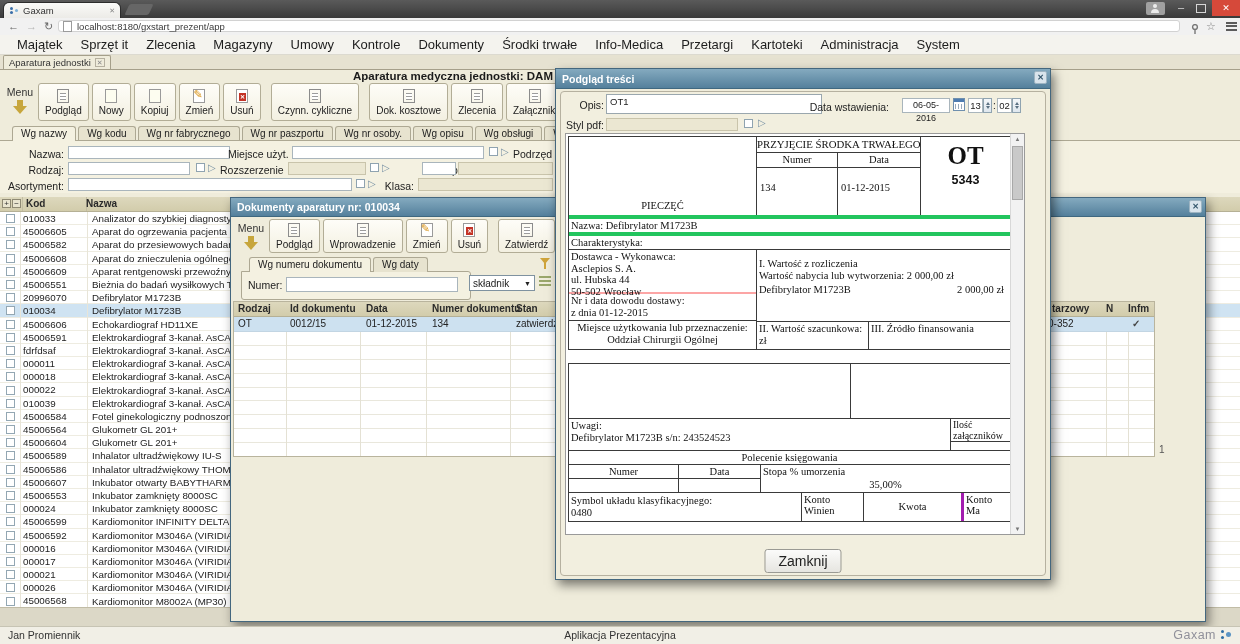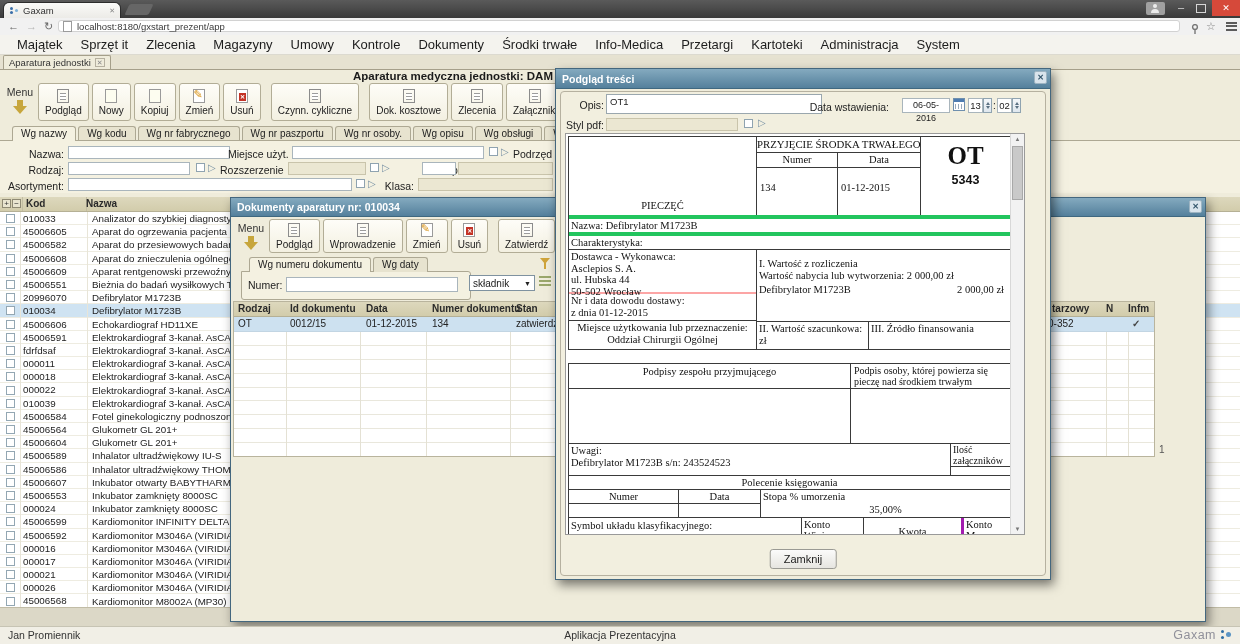--- a/index.html
+++ b/index.html
@@ -148,21 +148,21 @@
   .ic-spin .up{border-bottom:3px solid #5b7183;}
   .ic-spin .dn{border-top:3px solid #5b7183;}
   .pv-colon{position:absolute;top:8px;font-size:10px;color:#222;}
   #pv-styl-field{position:absolute;left:45px;top:26px;width:132px;height:13px;}
   .pv-doc{position:absolute;left:4px;top:41px;width:460px;height:402px;background:#fff;border:1px solid #9a9a9a;
         overflow:hidden;box-sizing:border-box;}
   .pv-scroll{position:absolute;right:0;top:0;bottom:0;width:13px;background:#f2f2f2;border-left:1px solid #d8d8d8;}
   .pv-scroll .sar{position:absolute;left:0;right:0;text-align:center;font-size:6px;color:#777;}
   .pv-thumb{position:absolute;left:1px;right:1px;top:12px;height:54px;background:#c9c9c9;border:1px solid #a8a8a8;box-sizing:border-box;}
   .pv-close-btn{position:absolute;left:50%;transform:translateX(-50%);top:457px;padding:3px 13px;
-        background:linear-gradient(#fbfbfa,#e6e5e0);border:1px solid #9a9a94;border-radius:3px;font-size:11px;color:#222;}
+        background:linear-gradient(#fbfbfa,#e6e5e0);border:1px solid #9a9a94;border-radius:3px;font-size:14px;color:#222;}
 
   
   .doc{position:absolute;left:2px;top:2px;width:443px;font-family:"Liberation Serif","DejaVu Serif",serif;color:#111;
         font-size:10.5px;line-height:11.5px;}
   .doc .bx{border:1px solid #3a3a3a;box-sizing:border-box;}
   .tr1{display:flex;height:78px;}
   .cPieczec{width:188px;border-right:1px solid #3a3a3a;display:flex;align-items:flex-end;justify-content:center;padding-bottom:4px;box-sizing:border-box;}
   .cMid{width:164px;border-right:1px solid #3a3a3a;box-sizing:border-box;display:flex;flex-direction:column;}
   .tTitle{height:15px;border-bottom:1px solid #3a3a3a;text-align:center;font-size:10.8px;line-height:15px;white-space:nowrap;}
   .tHdr{display:flex;height:14px;border-bottom:1px solid #3a3a3a;}
@@ -768,24 +768,20 @@
                     <div>II. Wartość szacunkowa:</div>
                     <div>zł</div>
                   </div>
                   <div class="cell-III">III. Źródło finansowania</div>
                 </div>
               </div>
             </div>
           </div>
           <div class="tgap"></div>
           <div class="bx">
-            <div class="tBr1">
-              <div class="tBc1">Podpisy zespołu przyjmującego</div>
-              <div class="tBc2">Podpis osoby, której powierza się pieczę nad środkiem trwałym</div>
-            </div>
             <div class="tBr2">
               <div class="tBc1"></div>
               <div class="tBc2"></div>
             </div>
             <div class="tBr3">
               <div class="tBc1w">
                 <div>Uwagi:</div>
                 <div>Defibrylator M1723B s/n: 243524523</div>
               </div>
               <div class="tBc2w">

